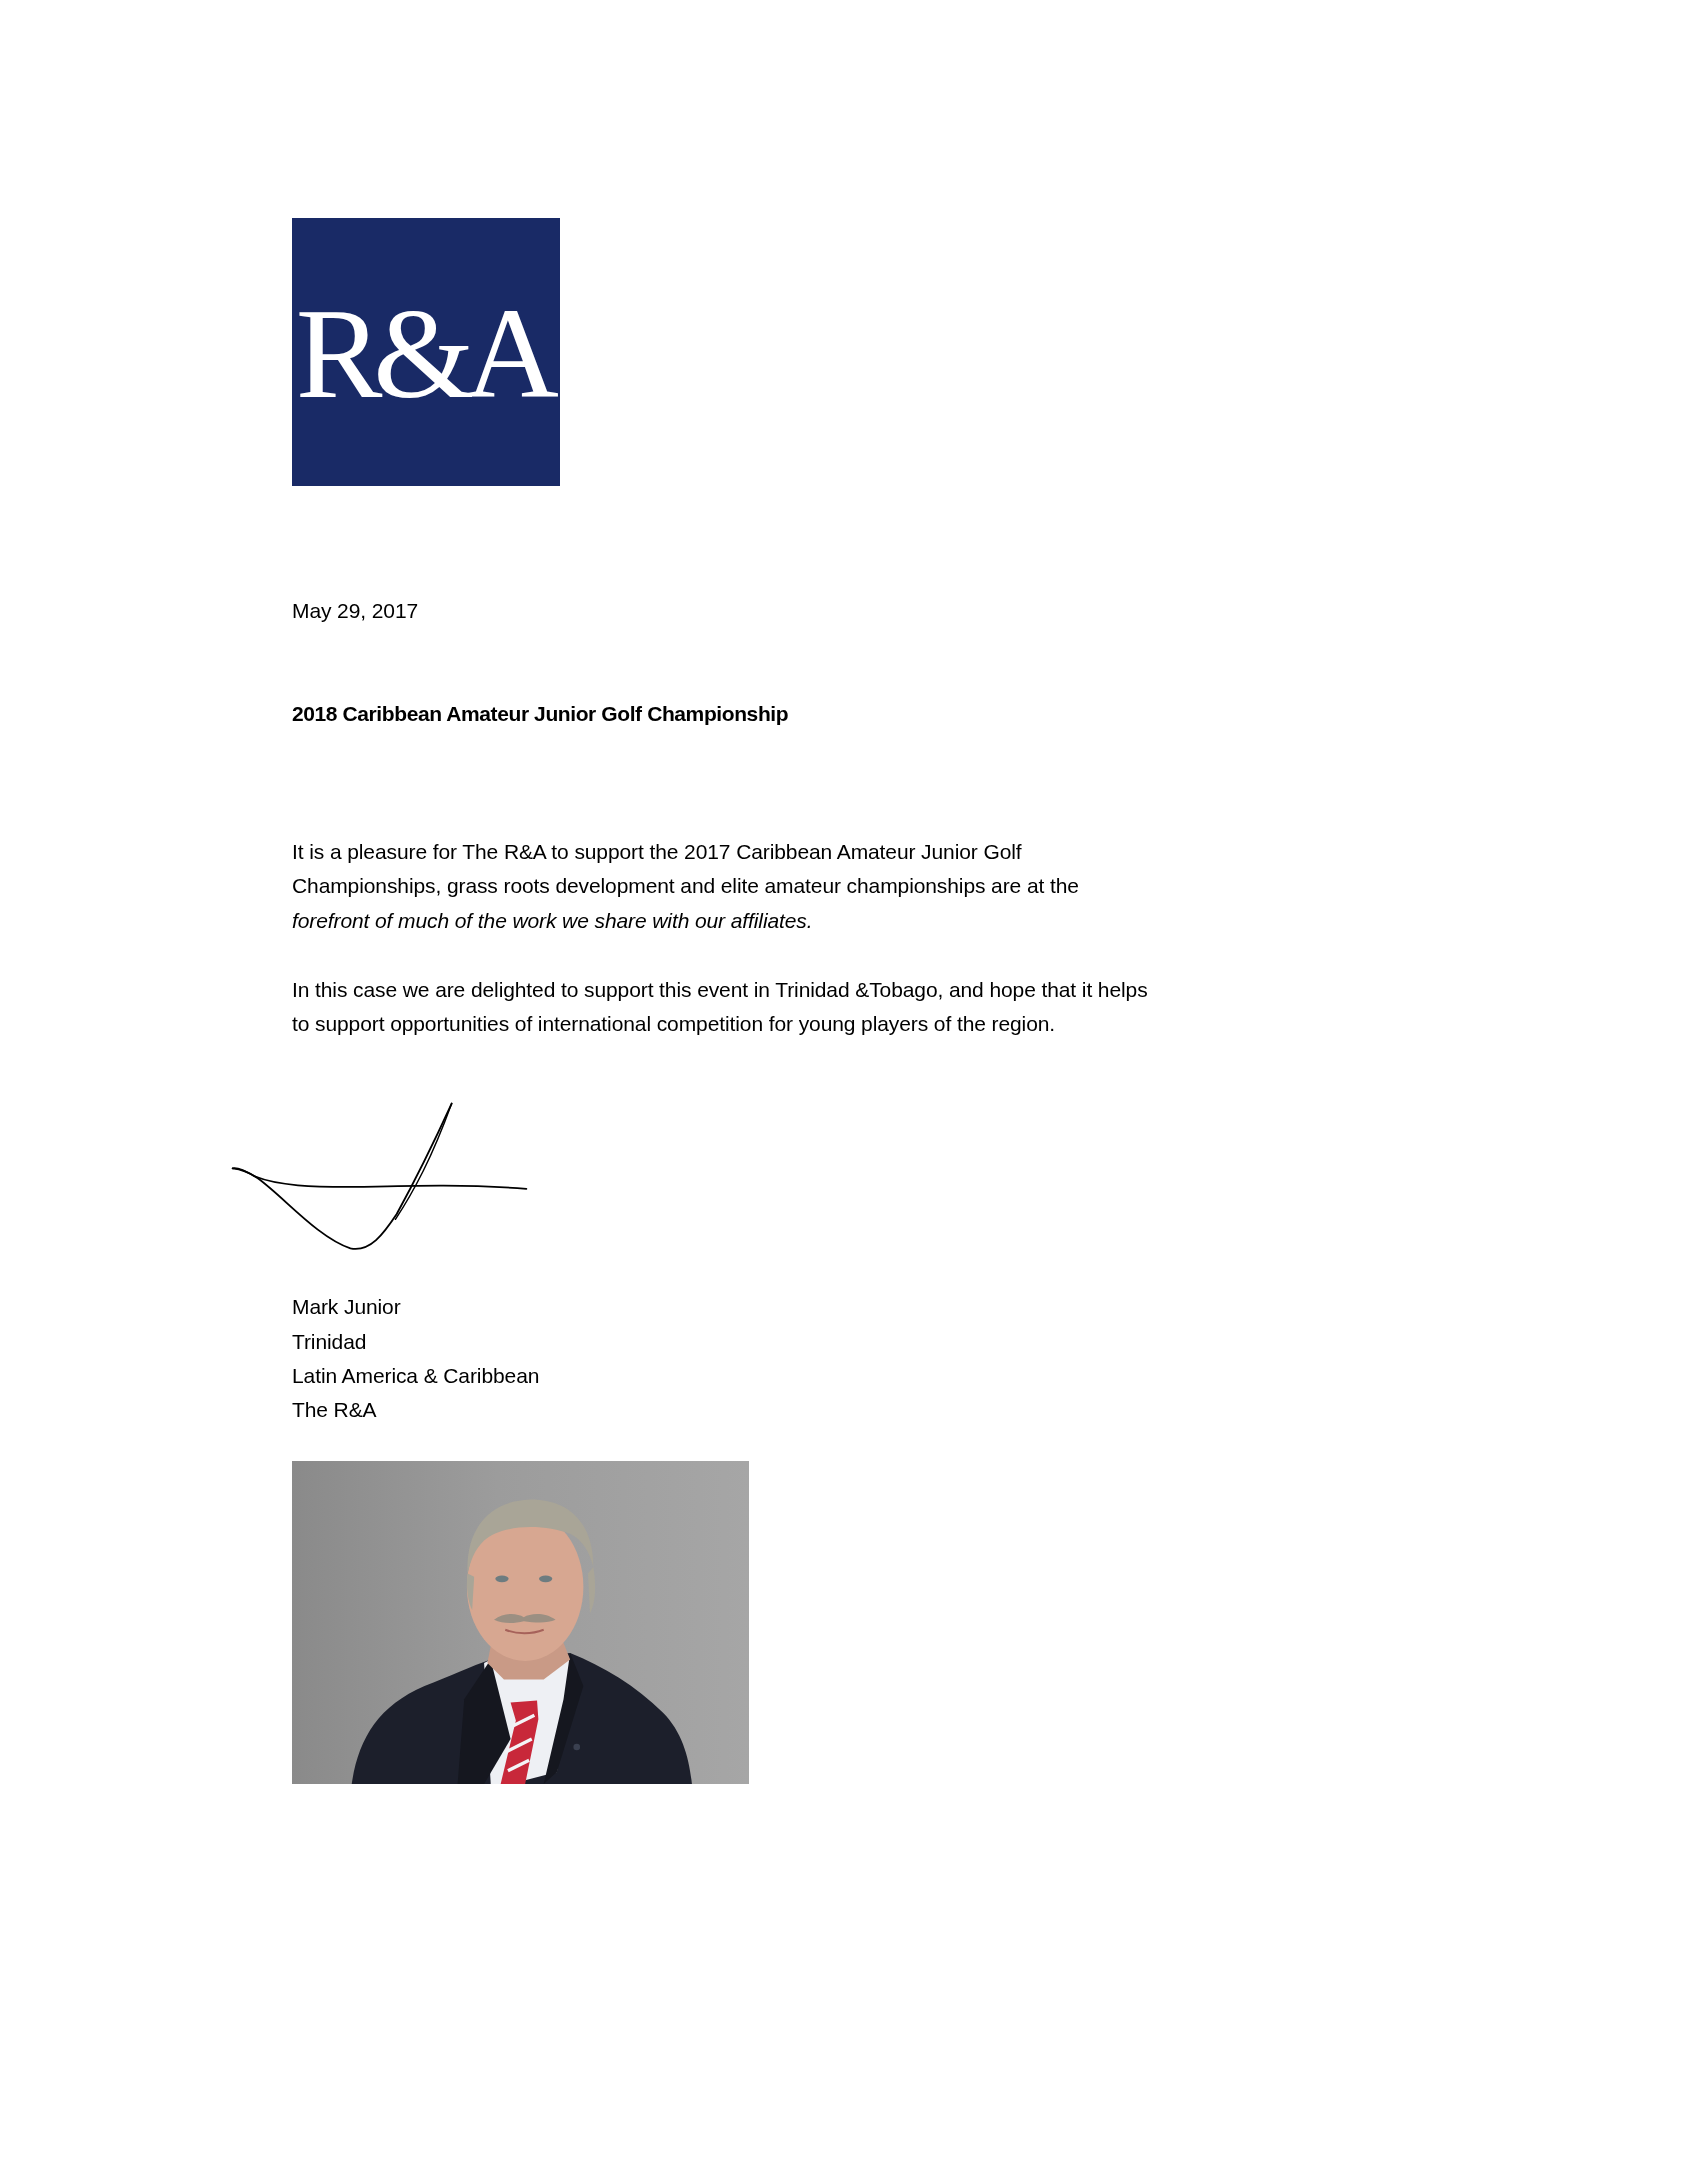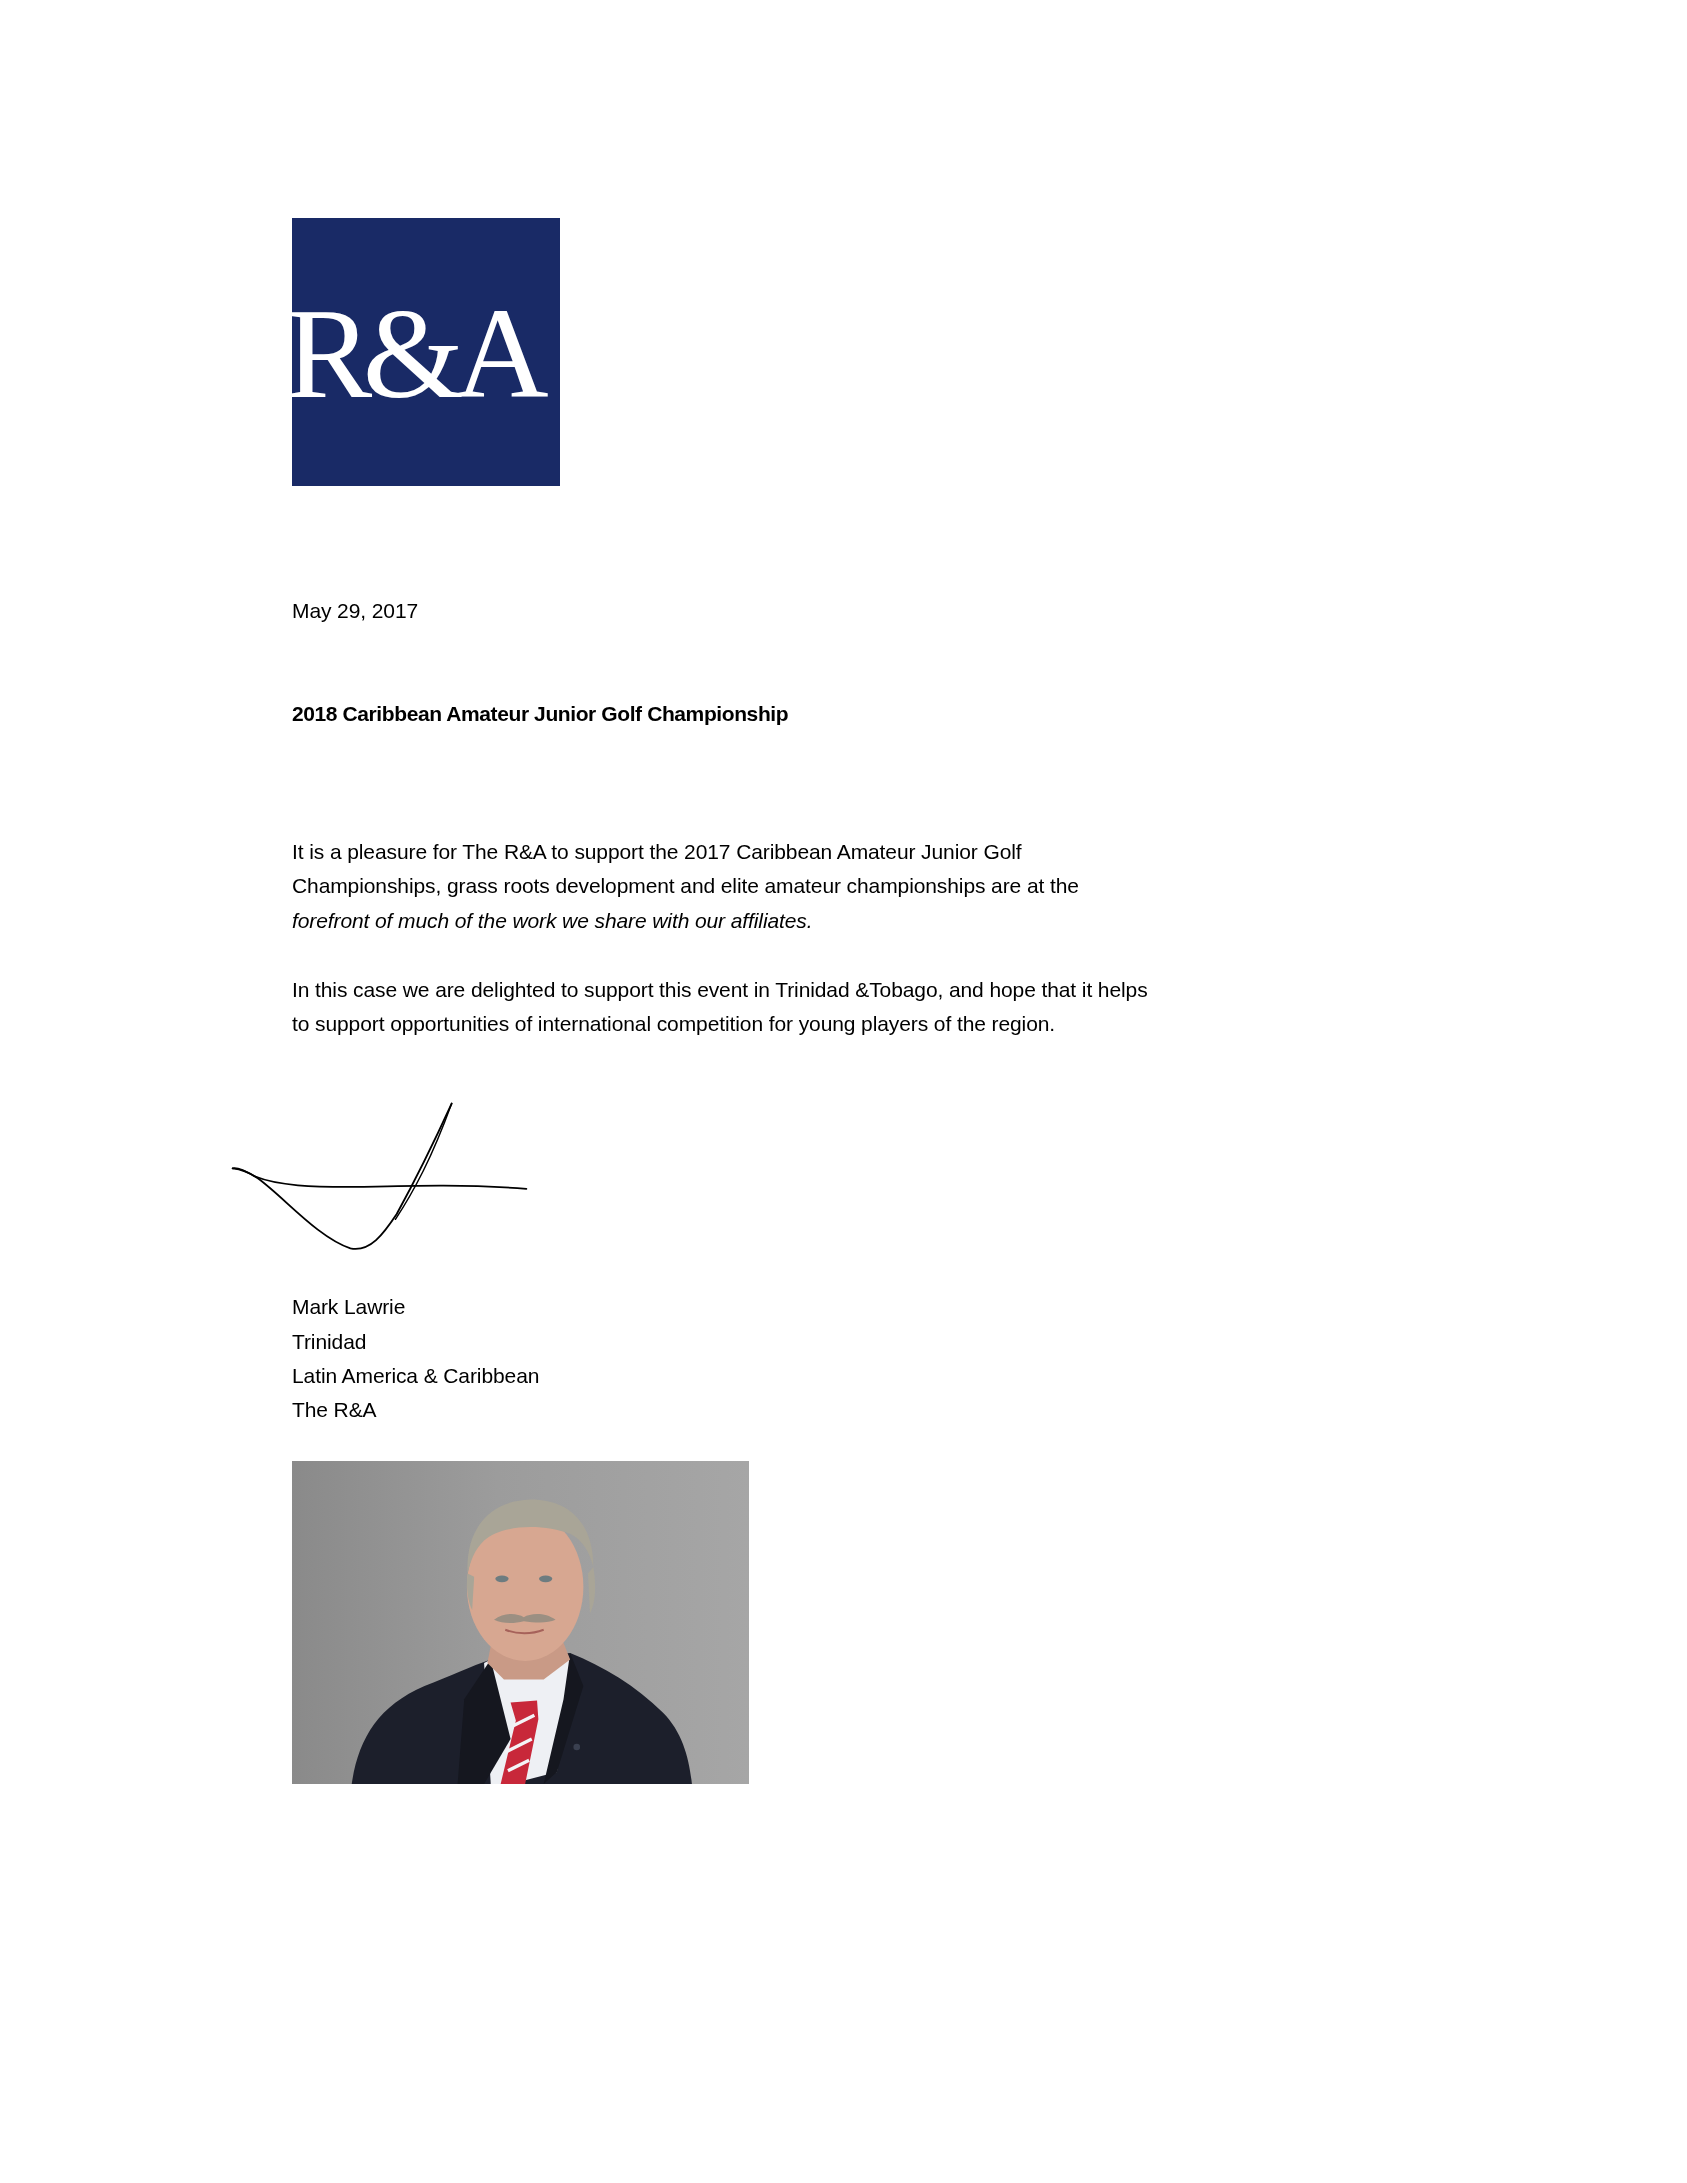--- a/index.html
+++ b/index.html
@@ -1,19 +1,19 @@
 <!DOCTYPE html>
 <html style="font-size:10.6px"><head>
 <meta charset="utf-8">
 <style>
   html, body { margin: 0; padding: 0; background: #ffffff; }
   body { width: 1687px; height: 2183px; position: relative; overflow: hidden;
          font-family: "Liberation Sans", "DejaVu Sans", sans-serif; color: #000; }
   .logo { position: absolute; left: 292px; top: 218px; width: 268px; height: 268px;
-          background: #192a66; display: flex; align-items: center; justify-content: flex-start; }
+          background: #192a66; display: flex; align-items: center; justify-content: center; }
   .logo-text { font-family: "Liberation Serif", "DejaVu Serif", serif; color: #ffffff;
                font-size: 130px; letter-spacing: -9.3px; line-height: 1; margin-top: 2.6px; margin-left: -6.6px; }
   .line { position: absolute; left: 292px; white-space: nowrap; font-size: 21px; line-height: 34px;
           letter-spacing: -0.1px; }
   .bold { font-weight: bold; letter-spacing: -0.4px; }
   .signature { position: absolute; left: 218px; top: 1085px; width: 331px; height: 172px; }
   .photo { position: absolute; left: 292px; top: 1461px; width: 457px; height: 323px; overflow: hidden;
            background: linear-gradient(90deg, #8a8a8a 0%, #9c9c9c 45%, #a6a6a6 100%); }
 </style>
 </head>
@@ -40,21 +40,21 @@
 
 <svg class="signature" viewBox="0 0 500 260" xmlns="http://www.w3.org/2000/svg">
   <g fill="none" stroke="#000" stroke-linecap="round" stroke-linejoin="round">
     <path d="M22,126 C30,124 45,132 55,138 C90,152 140,155 220,154 C300,152 380,150 466,157" stroke-width="2.6"></path>
     <path d="M22,126 C40,128 50,134 60,141 C100,170 150,230 200,247 C230,253 250,225 270,195 C300,140 320,100 353,28" stroke-width="2.8"></path>
     <path d="M353,28 C345,50 325,100 310,130 C295,160 280,185 268,203" stroke-width="2.2"></path>
   </g>
 </svg>
 
 <div>
-  <div class="line" style="top:1290px;">Mark Lawrie</div>
+  <div class="line" style="top:1290px;">Mark Junior</div>
   <div class="line" style="top:1325px;">Trinidad</div>
   <div class="line" style="top:1359px;">Latin America &amp; Caribbean</div>
   <div class="line" style="top:1393px;">The R&amp;A</div>
 </div>
 
 <div class="photo">
   <svg width="457" height="323" viewBox="0 0 690 488" xmlns="http://www.w3.org/2000/svg">
 
     <path d="M90,488 C100,420 130,370 200,340 C240,325 270,310 300,300 L420,290 C470,310 520,340 560,380 C590,410 600,450 604,488 Z" fill="#1c1f2b"></path>
 

